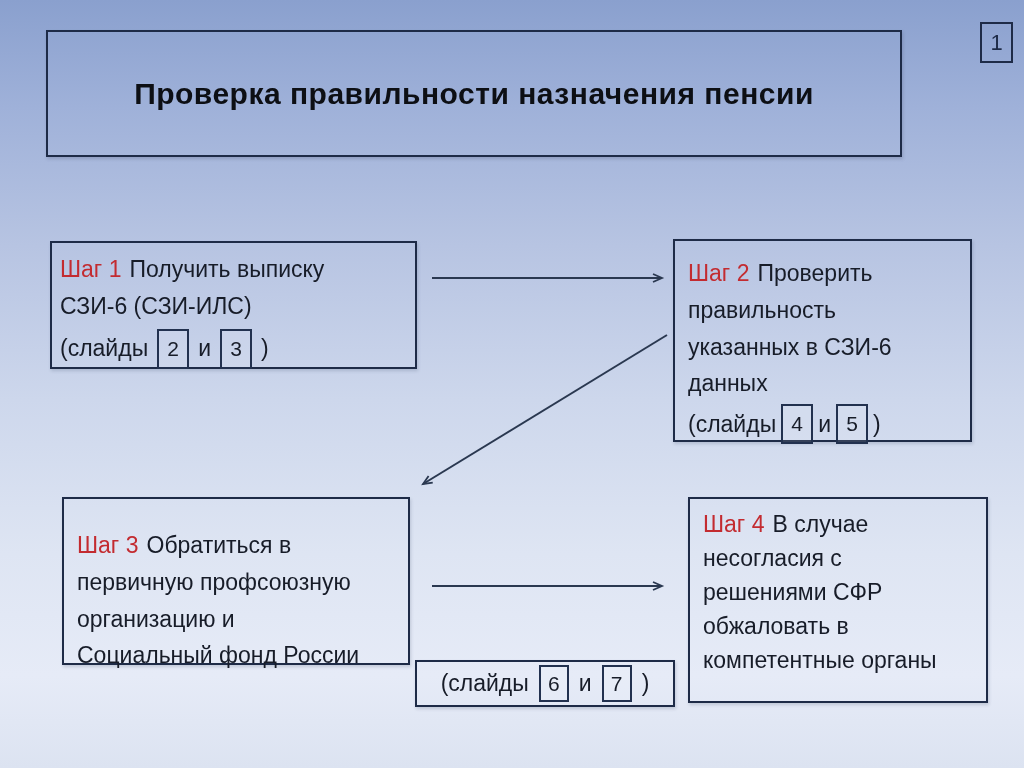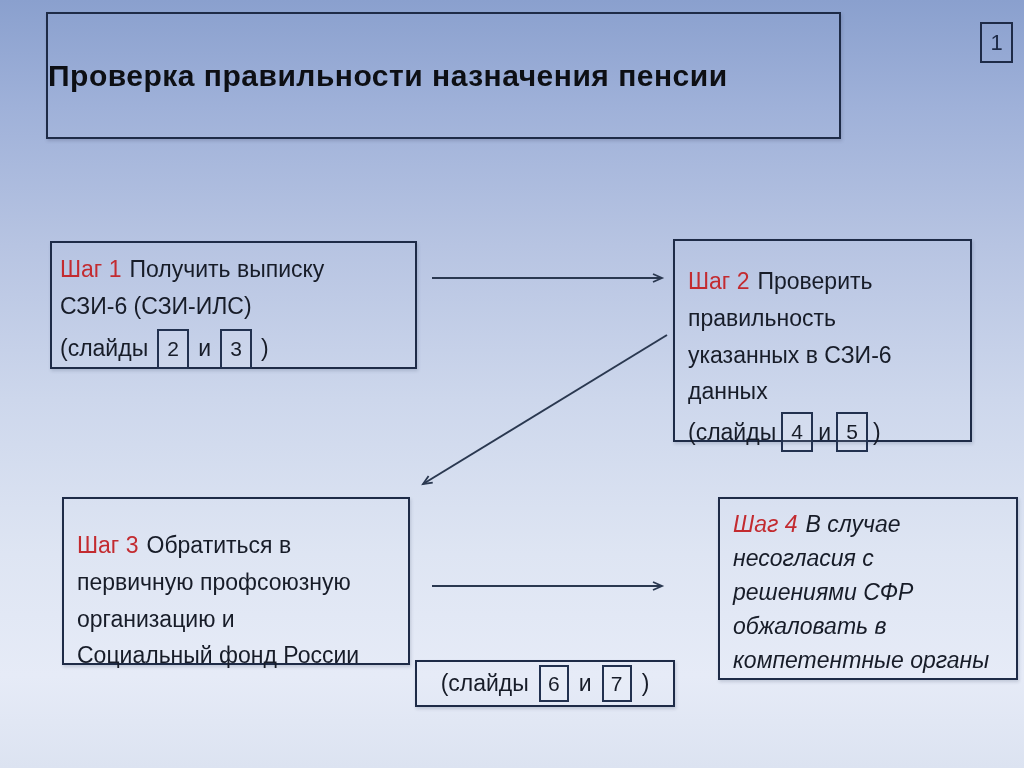--- a/index.html
+++ b/index.html
@@ -16,24 +16,24 @@
       #cdd7ec 52%,
       #dee5f3 72%,
       #e6ebf7 88%,
       #dce3f1 100%);
     color: #171c28;
   }
 
   
   .title-box {
     position: absolute;
-    left: 46px; top: 12px;
-    width: 795px; height: 127px;
+    left: 46px; top: 30px;
+    width: 856px; height: 127px;
     border: 2px solid #1e2b47;
-    display: flex; align-items: center; 
+    display: flex; align-items: center; justify-content: center;
     box-shadow: 1px 2px 3px rgba(70,80,110,0.25);
     box-sizing: border-box;
   }
   .title-text {
     font-size: 30px;
     font-weight: 700;
     color: #0d0f14;
     letter-spacing: 0.5px;
     text-align: center;
   }
@@ -54,23 +54,23 @@
   .step-box {
     position: absolute;
     border: 2px solid #1e2b47;
     box-sizing: border-box;
     padding: 8px 13px;
     font-size: 23px;
     line-height: 1.6;
     box-shadow: 1px 2px 3px rgba(70,80,110,0.22);
   }
   .box-step1 { left: 50px;  top: 241px; width: 367px; height: 128px; padding-left: 8px; }
-  .box-step2 { left: 673px; top: 239px; width: 299px; height: 203px; padding-top: 22px; }
+  .box-step2 { left: 673px; top: 239px; width: 299px; height: 203px; padding-top: 14px; }
   .box-step3 { left: 62px;  top: 497px; width: 348px; height: 168px; padding-top: 28px; }
-  .box-step4 { left: 718px; top: 497px; width: 300px; height: 183px; line-height: 1.48; font-style: italic; }
+  .box-step4 { left: 688px; top: 497px; width: 300px; height: 206px; line-height: 1.48; }
 
   .step-label { color: #c32b30; margin-right: 0.35em; }
   .step-text  { white-space: pre-line; }
 
   
   .slides-row {
     display: flex;
     align-items: center;
     gap: 9px;
     margin-top: 3px;

